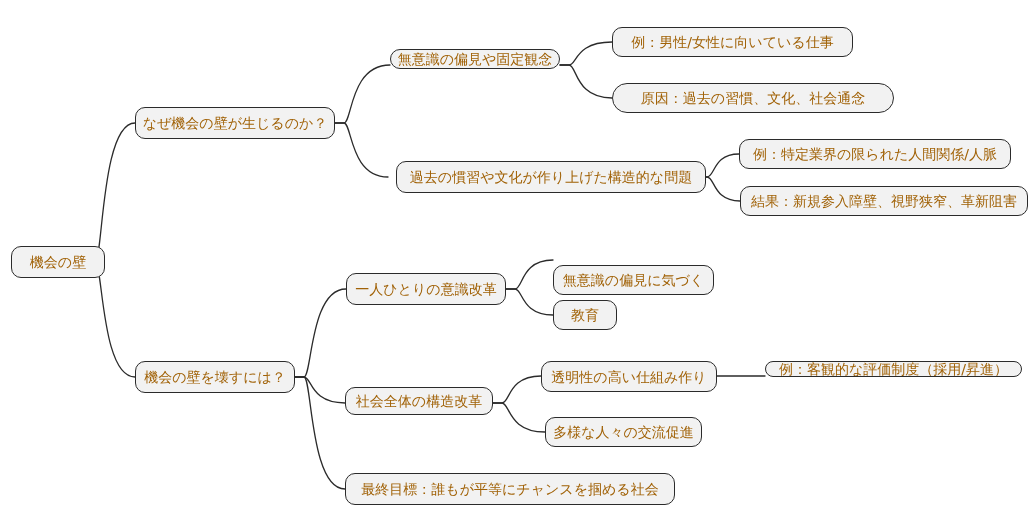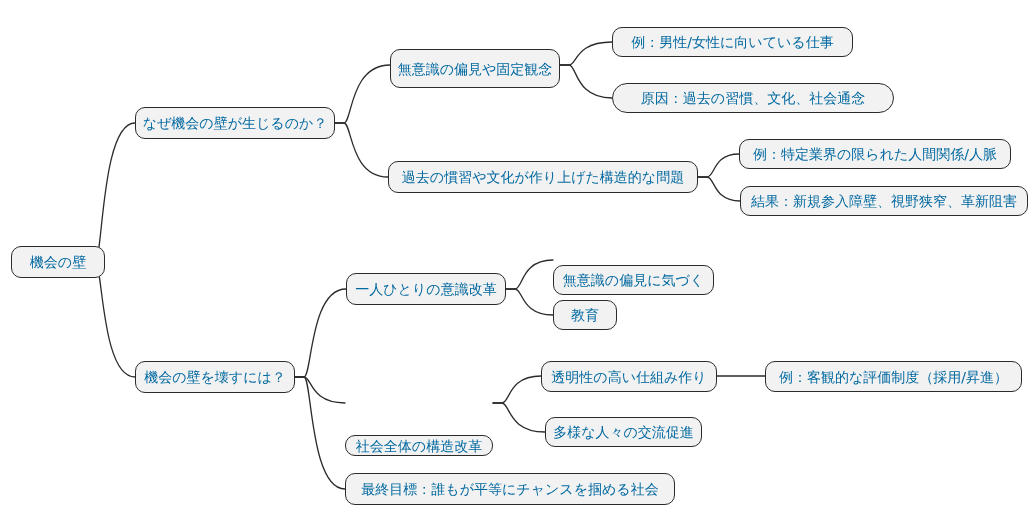--- a/index.html
+++ b/index.html
@@ -28,21 +28,21 @@
   .node {
     position: absolute;
     display: flex;
     align-items: center;
     justify-content: center;
     background: #f2f2f2;
     border: 1.5px solid #2b2b2b;
     border-radius: 10px;
     font-size: 14px;
     line-height: 1;
-    color: #0369a1;
+    color: #a16207;
     white-space: nowrap;
     padding: 0 4px;
     overflow: hidden;
   }
 </style>
 </head>
 <body>
 
 <div class="canvas">
 
@@ -64,41 +64,41 @@
     <path d="M 493 403 L 502 403 C 510 403 508 432 545 432"></path>
     <path d="M 717 376 L 765 376"></path>
   </svg>
 
   <div class="node" style="left:11px; top:246px; width:94px; height:32px;">機会の壁</div>
 
   <div class="node" style="left:135px; top:107px; width:200px; height:32px;">なぜ機会の壁が生じるのか？</div>
 
   <div class="node" style="left:135px; top:361px; width:160px; height:32px;">機会の壁を壊すには？</div>
 
-  <div class="node" style="left:390px; top:49px; width:170px; height:39px;">無意識の偏見や固定観念</div>
+  <div class="node" style="left:390px; top:49px; width:170px; height:20px;">無意識の偏見や固定観念</div>
 
-  <div class="node" style="left:388px; top:161px; width:310px; height:32px;">過去の慣習や文化が作り上げた構造的な問題</div>
+  <div class="node" style="left:396px; top:161px; width:310px; height:32px;">過去の慣習や文化が作り上げた構造的な問題</div>
 
   <div class="node" style="left:612px; top:27px; width:241px; height:30px;">例：男性/女性に向いている仕事</div>
 
   <div class="node" style="left:612px; top:83px; width:282px; height:30px;border-radius:15px;">原因：過去の習慣、文化、社会通念</div>
 
   <div class="node" style="left:739px; top:139px; width:272px; height:30px;">例：特定業界の限られた人間関係/人脈</div>
 
   <div class="node" style="left:740px; top:186px; width:288px; height:30px;">結果：新規参入障壁、視野狭窄、革新阻害</div>
 
   <div class="node" style="left:346px; top:273px; width:160px; height:32px;text-align:right;">一人ひとりの意識改革</div>
 
   <div class="node" style="left:553px; top:245px; width:161px; height:30px;margin-top:20px;">無意識の偏見に気づく</div>
 
   <div class="node" style="left:553px; top:300px; width:64px; height:30px;">教育</div>
 
-  <div class="node" style="left:345px; top:387px; width:148px; height:21px;margin-top:48px;">社会全体の構造改革</div>
+  <div class="node" style="left:345px; top:387px; width:148px; height:28px;">社会全体の構造改革</div>
 
   <div class="node" style="left:541px; top:361px; width:176px; height:31px;">透明性の高い仕組み作り</div>
 
   <div class="node" style="left:545px; top:417px; width:157px; height:30px;">多様な人々の交流促進</div>
 
-  <div class="node" style="left:765px; top:361px; width:257px; height:31px;">例：客観的な評価制度（採用/昇進）</div>
+  <div class="node" style="left:765px; top:361px; width:257px; height:16px;">例：客観的な評価制度（採用/昇進）</div>
 
   <div class="node" style="left:345px; top:473px; width:330px; height:32px;">最終目標：誰もが平等にチャンスを掴める社会</div>
 
 </div>
 
 </body></html>

